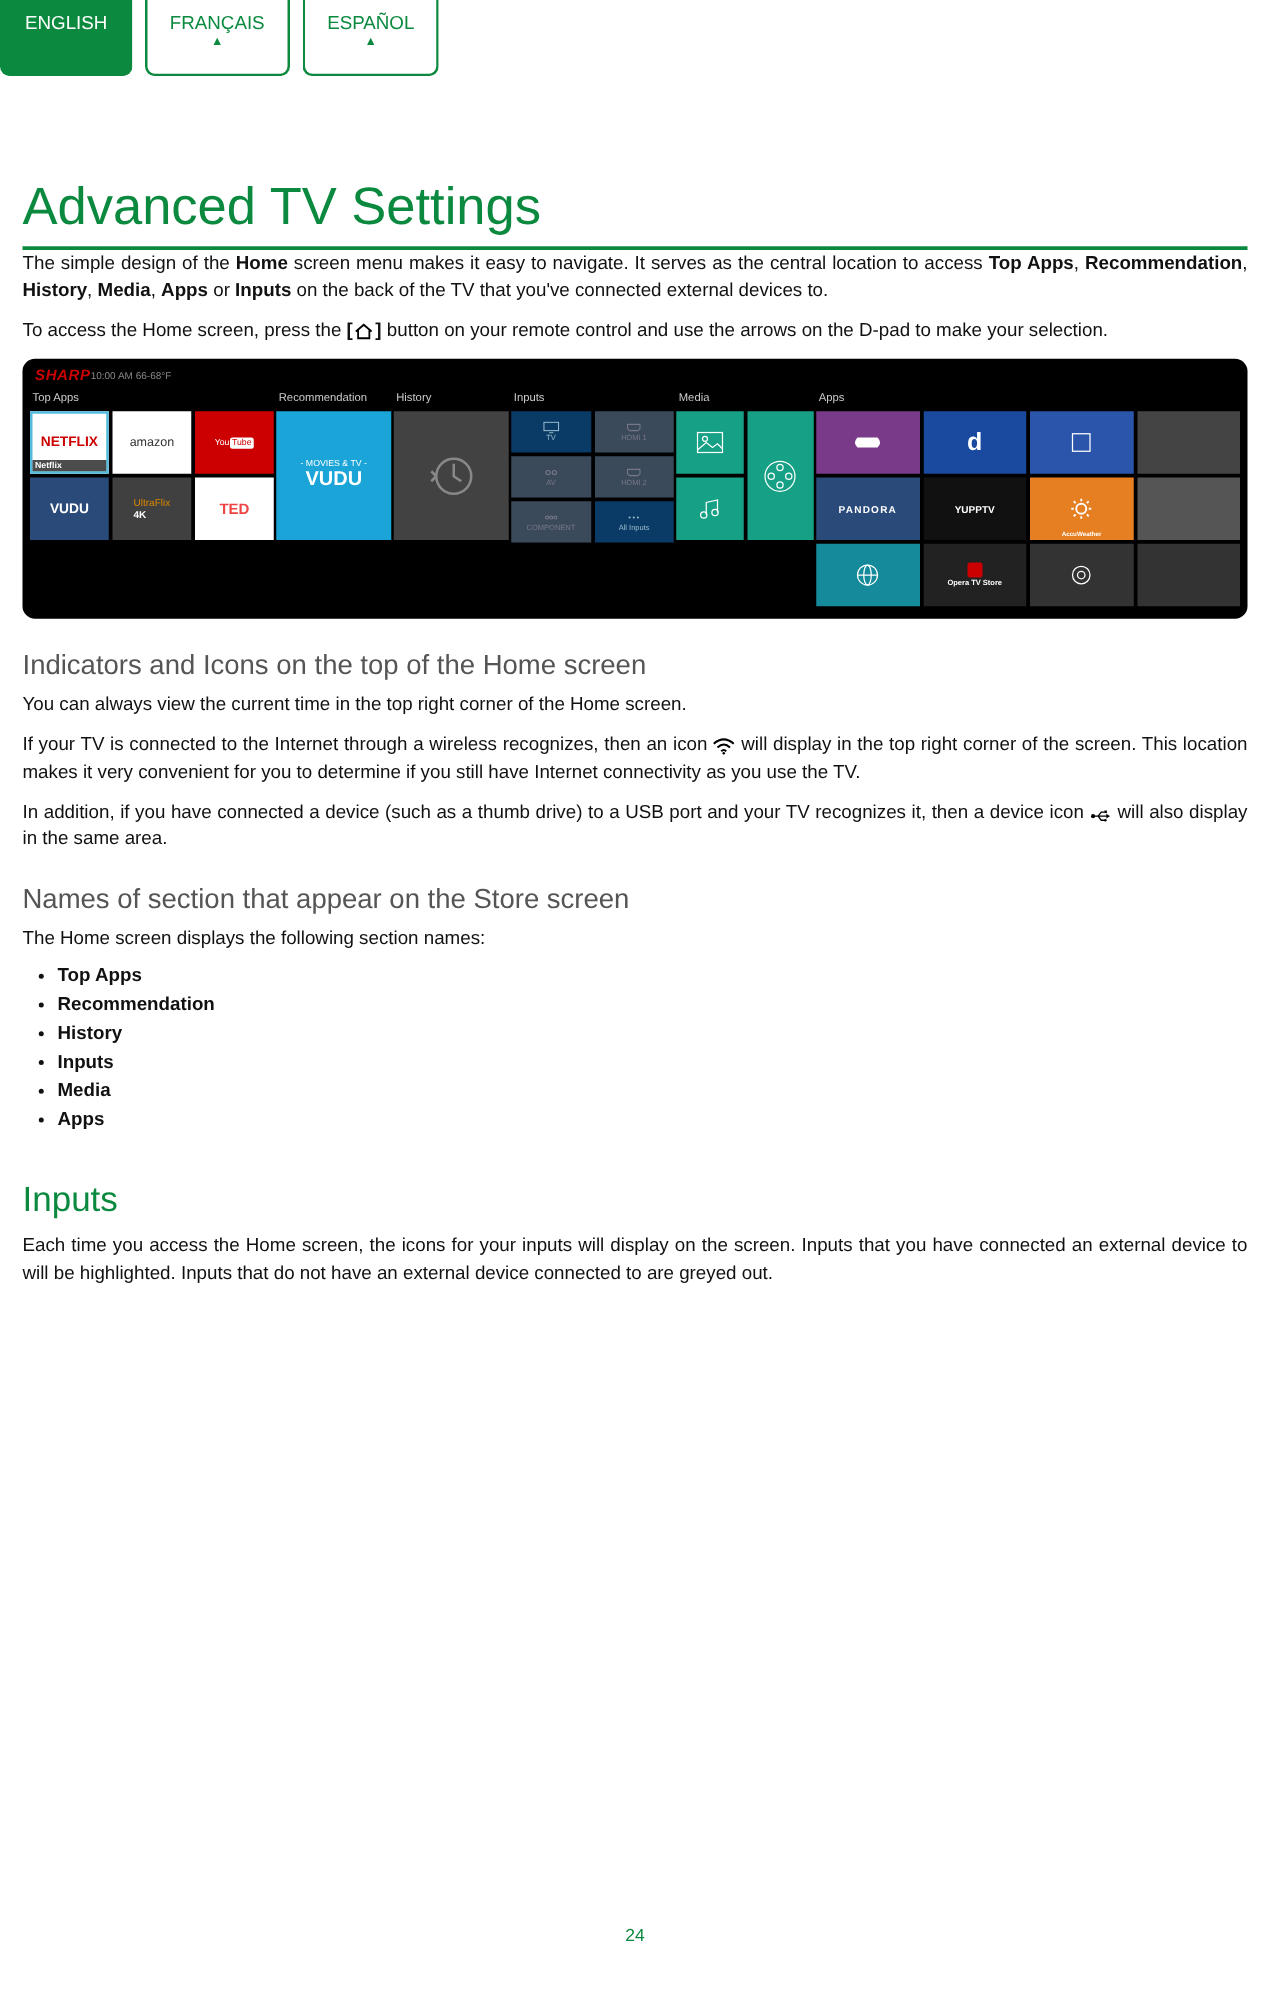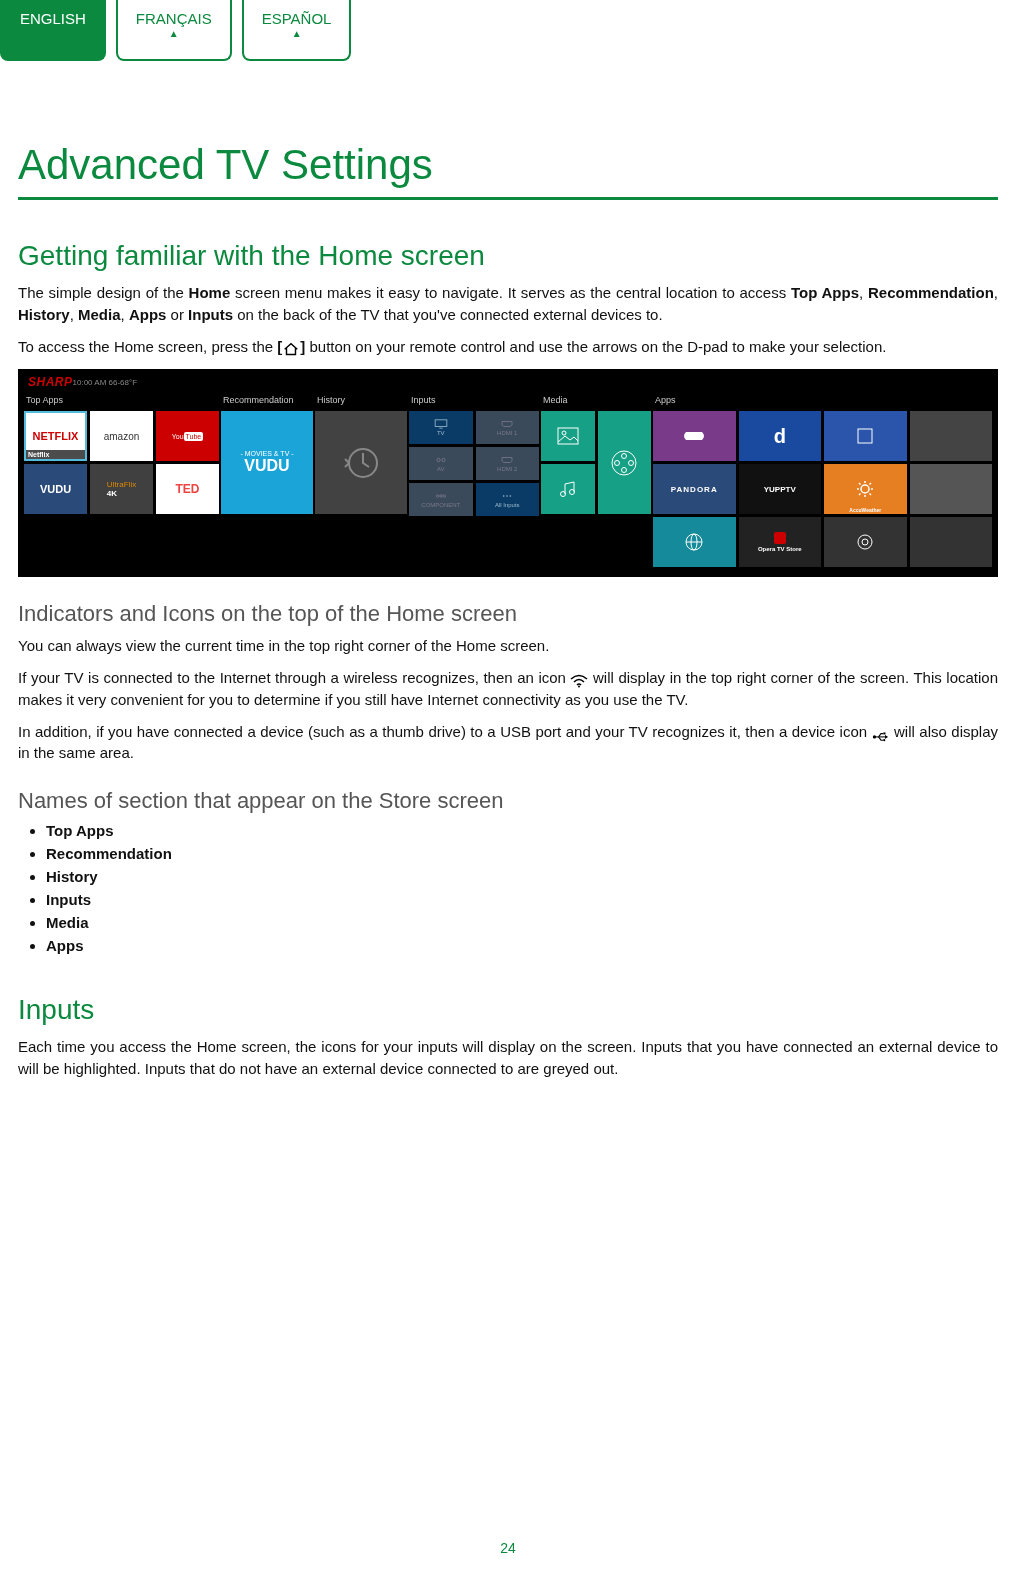--- a/index.html
+++ b/index.html
@@ -76,20 +76,21 @@
     display: inline-block;
     vertical-align: middle;
     width: 18px; height: 14px;
   }
   
   .tv-mock {
     background: #000;
     width: 100%;
     margin-top: 12px;
     padding: 4px 0 10px;
+    border-radius: 10px;
   }
   .tv-top {
     display: flex;
     align-items: center;
     padding: 2px 10px 6px;
   }
   .sharp-logo {
     color: #c00;
     font-weight: bold;
     font-style: italic;
@@ -171,21 +172,20 @@
   </div>
   <div class="lang-tab">
     <span>ESPAÑOL</span>
     <span class="tri">▲</span>
   </div>
 </div>
 
 <div class="content">
   <h1 class="page-title">Advanced TV Settings</h1>
 
-  <h2 class="section">Getting familiar with the Home screen</h2>
   <p class="body">
     <span>The simple design of the </span><b>Home</b><span> screen menu makes it easy to navigate. It serves as the central location to access </span><b>Top Apps</b><span>, </span><b>Recommendation</b><span>, </span><b>History</b><span>, </span><b>Media</b><span>, </span><b>Apps</b><span> or </span><b>Inputs</b><span> on the back of the TV that you've connected external devices to.</span>
   </p>
   <p class="body">
     <span>To access the Home screen, press the </span><b>[</b><span class="icon-inline"><svg viewBox="0 0 20 16">
           <path d="M3 8 L10 2 L17 8 M5 7 V14 H15 V7" fill="none" stroke="#000" stroke-width="1.6"></path>
         </svg></span><b>]</b><span> button on your remote control and use the arrows on the D-pad to make your selection.</span>
   </p>
 
   <div class="tv-mock">
@@ -380,20 +380,21 @@
           <line x1="3" y1="6" x2="19" y2="6" stroke="#000" stroke-width="1.3"></line>
           <path d="M8 6 L11 2 L14 2" fill="none" stroke="#000" stroke-width="1.3"></path>
           <rect x="14" y="0.5" width="2.5" height="2.5" fill="#000"></rect>
           <path d="M8 6 L11 10 L14 10" fill="none" stroke="#000" stroke-width="1.3"></path>
           <circle cx="15" cy="10" r="1.3" fill="#000"></circle>
           <path d="M19 6 L16 3.5 L16 8.5 Z" fill="#000"></path>
         </svg></span><span> will also display in the same area.</span>
   </p>
 
   <h3 class="subsection">Names of section that appear on the Store screen</h3>
+  <p class="body" style="text-align:left">The Home screen displays the following section names:</p>
   <ul class="sections">
     <li>Top Apps</li>
     <li>Recommendation</li>
     <li>History</li>
     <li>Inputs</li>
     <li>Media</li>
     <li>Apps</li>
   </ul>
 
   <h2 class="section">Inputs</h2>

